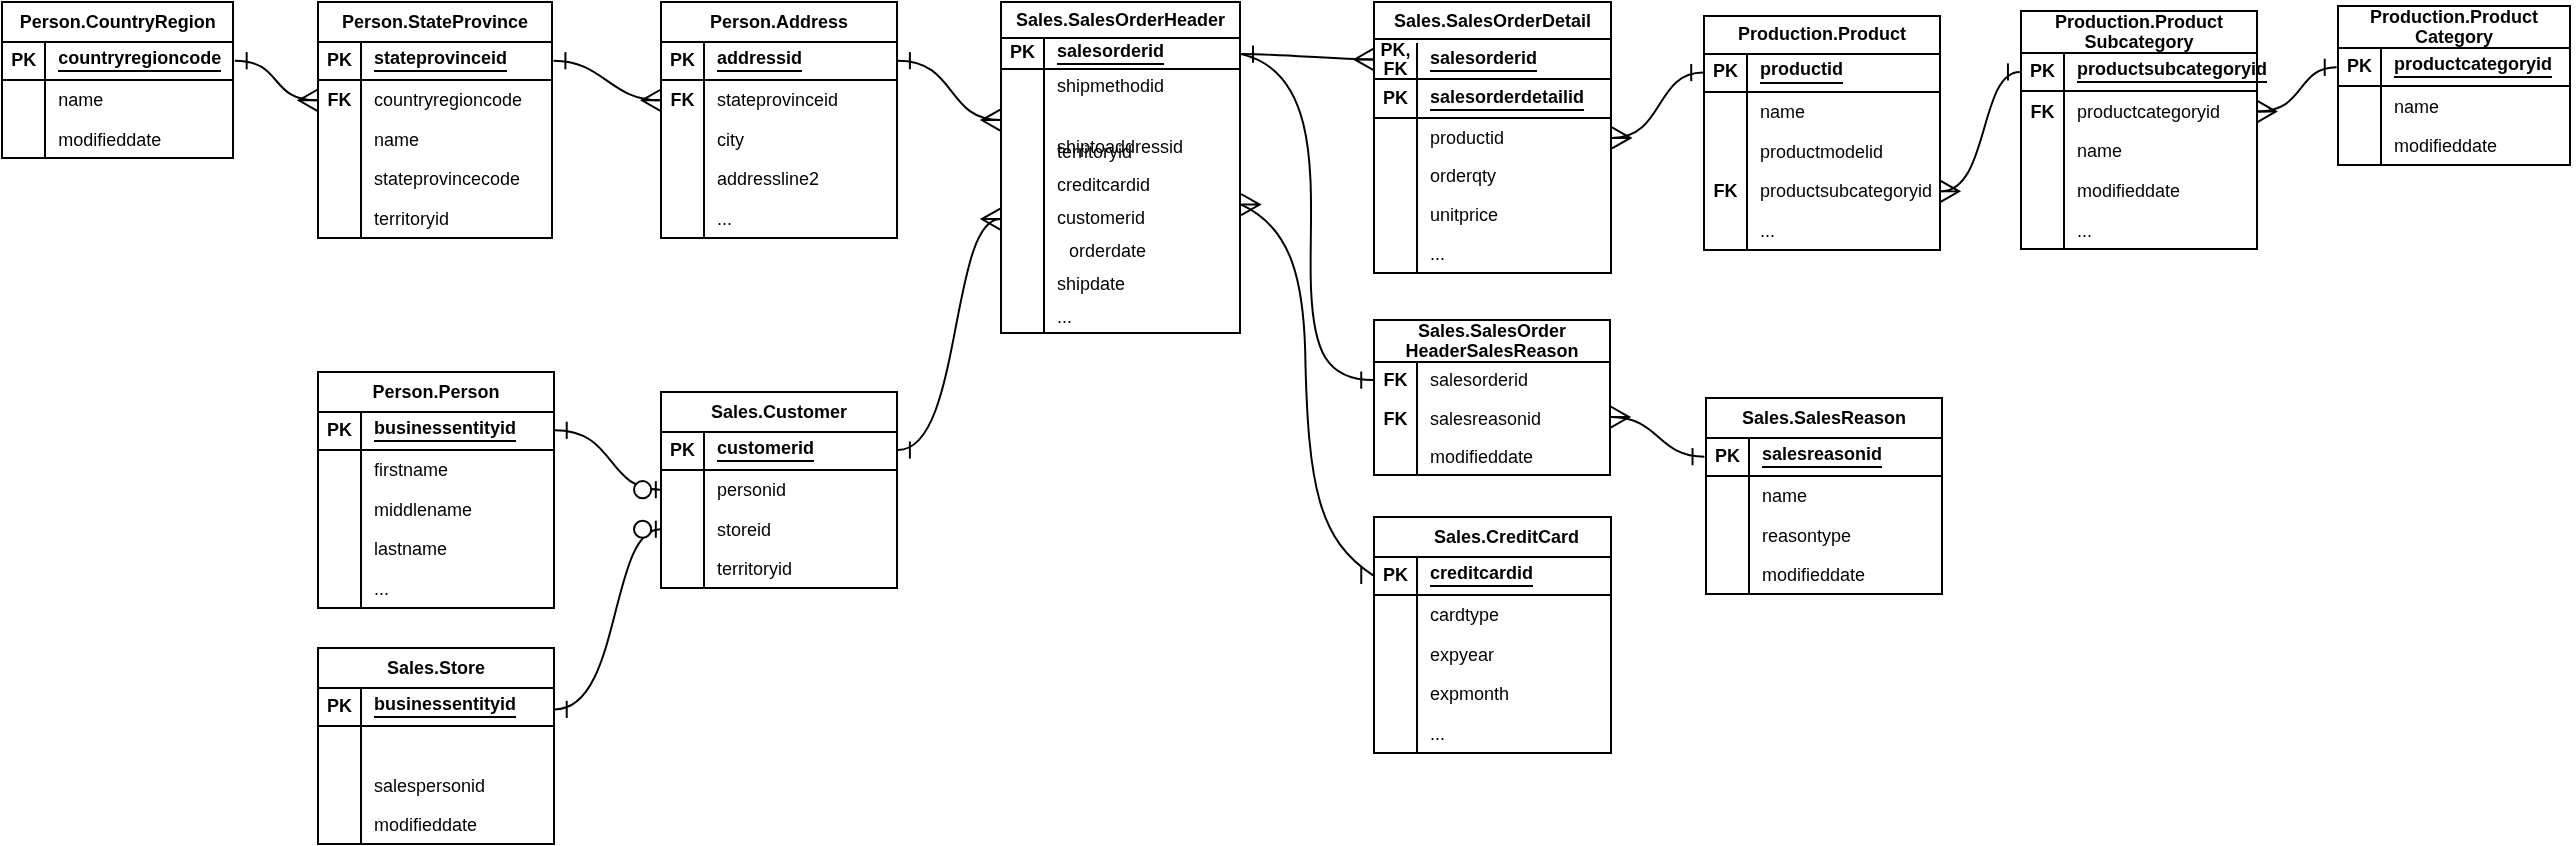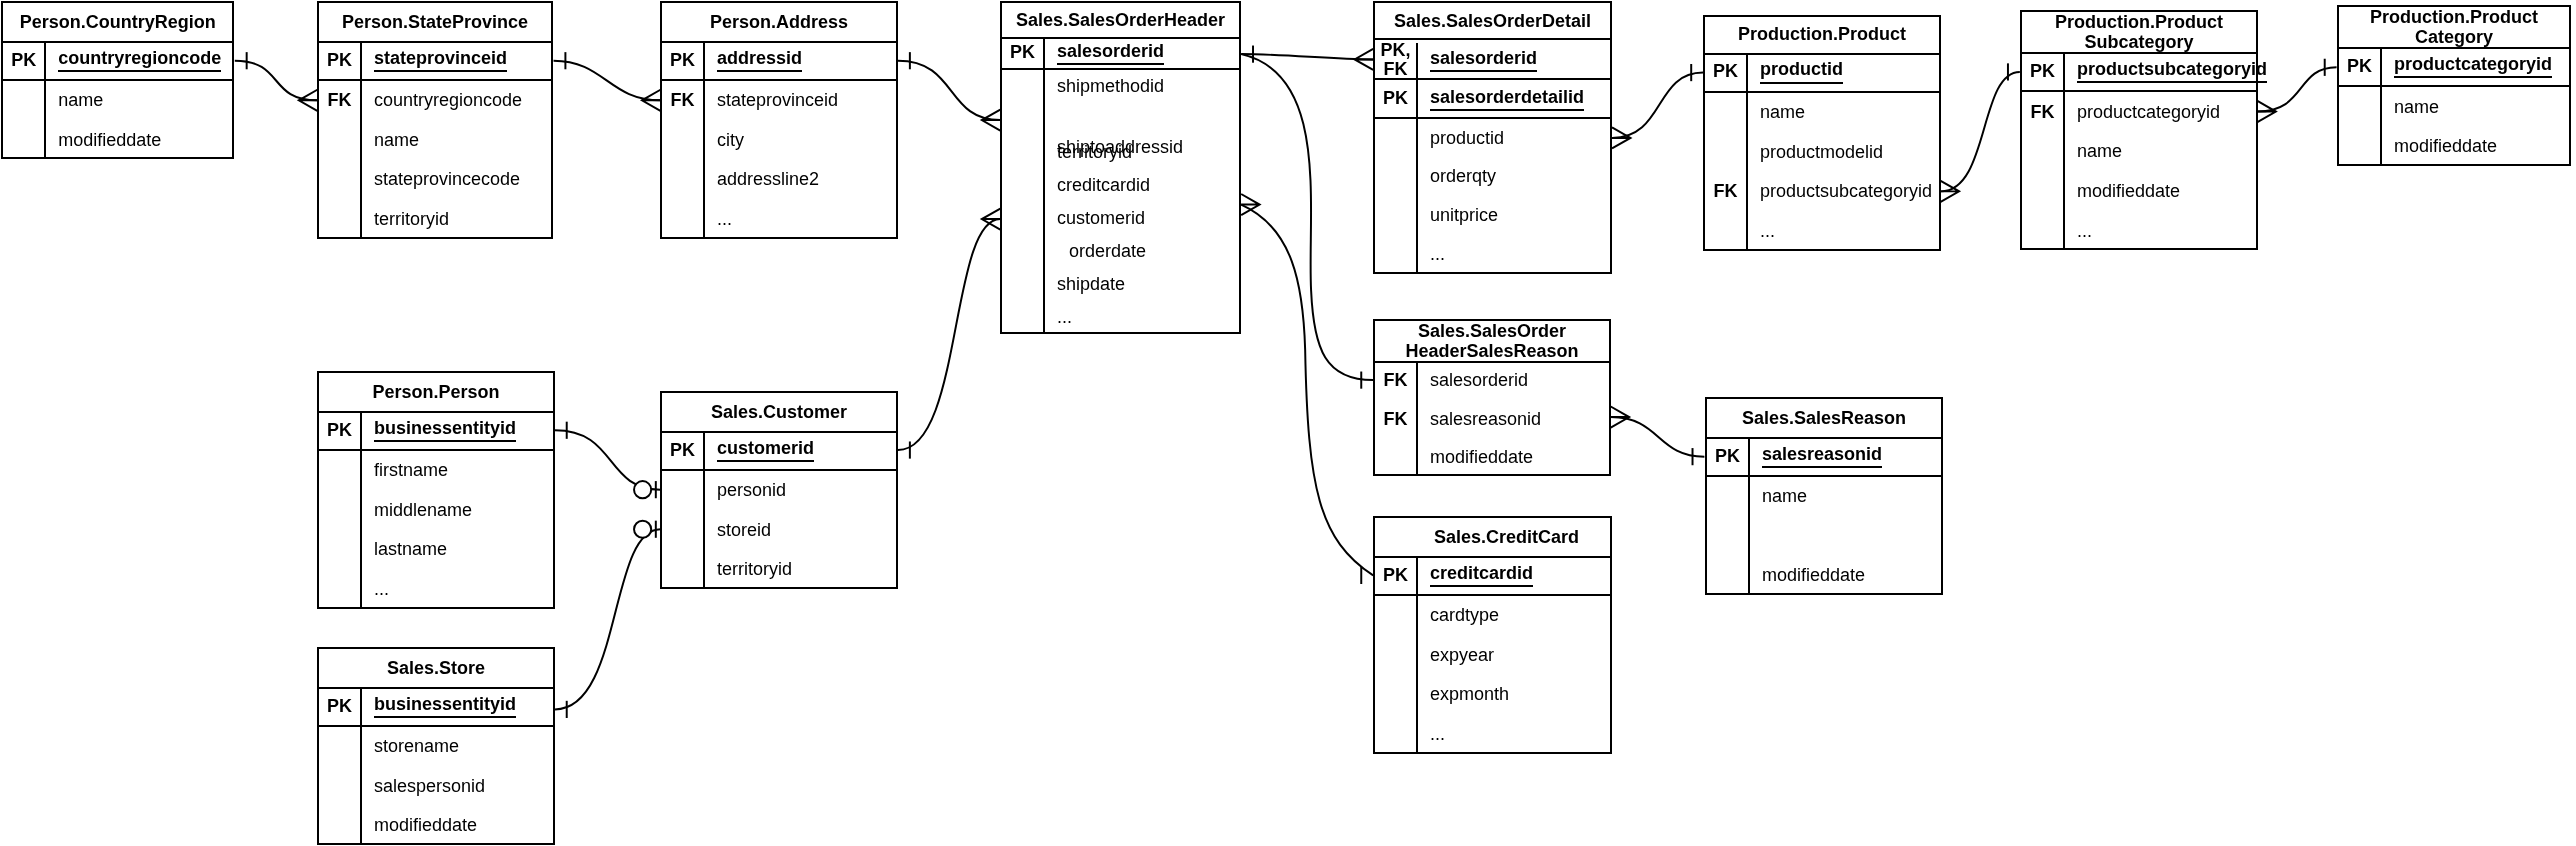--- a/index.html
+++ b/index.html
@@ -519,20 +519,26 @@
         <div class="er-field-cell">
           <span class="pk-underline">salesreasonid</span>
         </div>
       </div>
       <div class="er-row" style="top: 77px; height: 40px;">
         <div class="er-key-cell"></div>
         <div class="er-field-cell">
           <span>name</span>
         </div>
       </div>
+      <div class="er-row" style="top: 117px; height: 40px;">
+        <div class="er-key-cell"></div>
+        <div class="er-field-cell">
+          <span>reasontype</span>
+        </div>
+      </div>
       <div class="er-row" style="top: 156px; height: 40px;">
         <div class="er-key-cell"></div>
         <div class="er-field-cell">
           <span>modifieddate</span>
         </div>
       </div>
     </div>
     <div class="er-table" style="left: 1373px; top: 516px; width: 239px; height: 238px;">
       <div class="er-title" style="height: 40px; padding-left: 28px;">Sales.CreditCard</div>
       <div class="er-vdivider" style="left: 41px; top: 40px; height: 194px;"></div>
@@ -567,26 +573,20 @@
         </div>
       </div>
     </div>
     <div class="er-table" style="left: 317px; top: 647px; width: 238px; height: 198px;">
       <div class="er-title" style="height: 40px;">Sales.Store</div>
       <div class="er-vdivider" style="left: 41px; top: 40px; height: 154px;"></div>
       <div class="er-row key-row" style="top: 38px; height: 40px;">
         <div class="er-key-cell">PK</div>
         <div class="er-field-cell">
           <span class="pk-underline">businessentityid</span>
-        </div>
-      </div>
-      <div class="er-row" style="top: 77px; height: 40px;">
-        <div class="er-key-cell"></div>
-        <div class="er-field-cell">
-          <span>storename</span>
         </div>
       </div>
       <div class="er-row" style="top: 117px; height: 40px;">
         <div class="er-key-cell"></div>
         <div class="er-field-cell">
           <span>salespersonid</span>
         </div>
       </div>
       <div class="er-row" style="top: 156px; height: 40px;">
         <div class="er-key-cell"></div>

